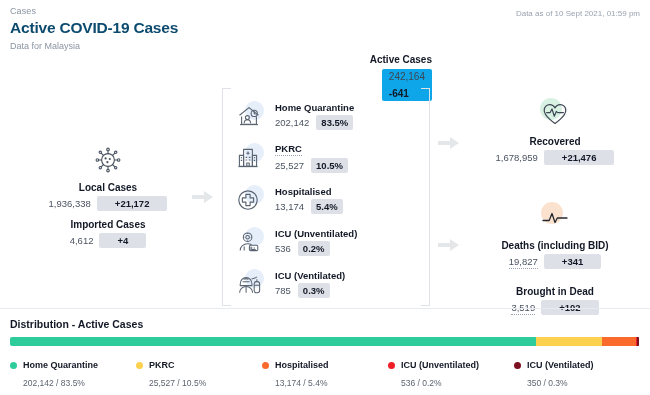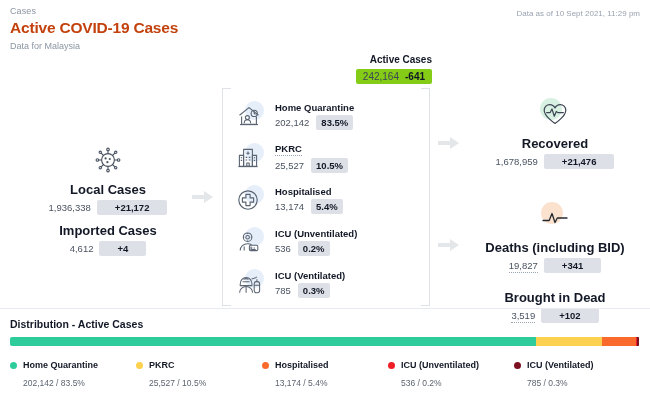--- a/index.html
+++ b/index.html
@@ -8,29 +8,29 @@
     background: #ffffff;
     font-family: "Liberation Sans", sans-serif;
     color: #1f2733;
     overflow: hidden;
   }
   .page { position: relative; width: 650px; height: 395px; }
 
   
   .header { position: absolute; left: 10px; top: 6px; }
   .crumb { font-size: 9px; color: #8b95a3; letter-spacing: .1px; }
-  .title { font-size: 15.5px; font-weight: bold; color: #c2410c; margin-top: 3px; letter-spacing: -.2px; }
+  .title { font-size: 15.5px; font-weight: bold; color: #0c4a6e; margin-top: 3px; letter-spacing: -.2px; }
   .subtitle { font-size: 9px; color: #8b95a3; margin-top: 4px; }
   .asof { position: absolute; right: 10px; top: 9px; font-size: 8px; color: #9aa3b0; }
 
   
   .active-head { position: absolute; left: 222px; top: 54px; width: 210px; text-align: right; }
   .active-head .lbl { font-size: 10px; font-weight: bold; color: #121826; }
   .pillrow { display: inline-flex; align-items: baseline; gap: 6px; margin-top: 4px;
-             background: #84cc16; padding: 2px 7px; border-radius: 2px; }
+             background: #0ea5e9; padding: 2px 7px; border-radius: 2px; flex-direction: column; }
   .pillrow .num { font-size: 10px; color: #3d4654; }
   .pillrow .dlt { font-size: 10px; font-weight: bold; color: #121826; }
 
   
   .card { position: absolute; left: 222px; top: 88px; width: 208px; height: 218px; }
   .card .edge { position: absolute; top: 0; bottom: 0; width: 1px; background: #dfe3e8; }
   .card .edge.l { left: 0; } .card .edge.r { right: 0; }
   .card .hook { position: absolute; width: 9px; height: 1px; background: #dfe3e8; }
   .card .hook.tl { left: 0; top: 0; } .card .hook.tr { right: 0; top: 0; }
   .card .hook.bl { left: 0; bottom: 0; } .card .hook.br { right: 0; bottom: 0; }
@@ -44,21 +44,21 @@
   .row .txt { display: flex; flex-direction: column; gap: 2px; }
   .rname { font-size: 9.5px; font-weight: bold; color: #121826; }
   .rname.dot { border-bottom: 1px dotted #9aa3b0; align-self: flex-start; padding-bottom: 1px; }
   .rvals { display: flex; align-items: baseline; gap: 7px; }
   .rvals .n { font-size: 9.5px; color: #4a5361; }
   .rvals .p { font-size: 9.5px; font-weight: bold; color: #121826;
               background: #dde1e7; padding: 2px 5px; border-radius: 2px; }
 
   
   .blk { position: absolute; text-align: center; }
-  .blk .bname { font-size: 13px; font-weight: bold; color: #121826; margin-top: 4px; }
+  .blk .bname { font-size: 10px; font-weight: bold; color: #121826; margin-top: 4px; }
   .bvals { display: inline-flex; align-items: baseline; gap: 6px; margin-top: 3px; }
   .bvals .n { font-size: 9.5px; color: #4a5361; }
   .bvals .n.dot { border-bottom: 1px dotted #9aa3b0; padding-bottom: 1px; }
   .bvals .d { font-size: 9.5px; font-weight: bold; color: #121826;
               background: #dde1e7; padding: 2px 18px; border-radius: 2px; }
   .iconwrap { position: relative; height: 36px; display: flex; justify-content: center; align-items: center; }
   .iconwrap .tint { position: absolute; width: 22px; height: 22px; border-radius: 50%; top: 2px; }
   .iconwrap svg { position: relative; }
 
   #left-block { left: 38px; top: 142px; width: 140px; }
@@ -89,21 +89,21 @@
 </head>
 <body>
 
 <div class="page">
 
   <div class="header">
     <div class="crumb">Cases</div>
     <div class="title">Active COVID-19 Cases</div>
     <div class="subtitle">Data for Malaysia</div>
   </div>
-  <div class="asof">Data as of 10 Sept 2021, 11:29 pm</div>
+  <div class="asof">Data as of 10 Sept 2021, 01:59 pm</div>
 
   <div class="active-head">
     <div class="lbl">Active Cases</div>
     <div class="pillrow">
       <span class="num">242,164</span>
       <span class="dlt">-641</span>
     </div>
   </div>
 
   <div class="card">
@@ -343,17 +343,17 @@
           <span class="dot" style="background:#ef1d25"></span>
           <span class="lgname">ICU (Unventilated)</span>
         </div>
         <div class="lgval">536 / 0.2%</div>
       </div>
       <div class="lg">
         <div class="lgtop">
           <span class="dot" style="background:#7d1020"></span>
           <span class="lgname">ICU (Ventilated)</span>
         </div>
-        <div class="lgval">785 / 0.3%</div>
+        <div class="lgval">350 / 0.3%</div>
       </div>
     </div>
 
 </div>
 
 </body></html>

